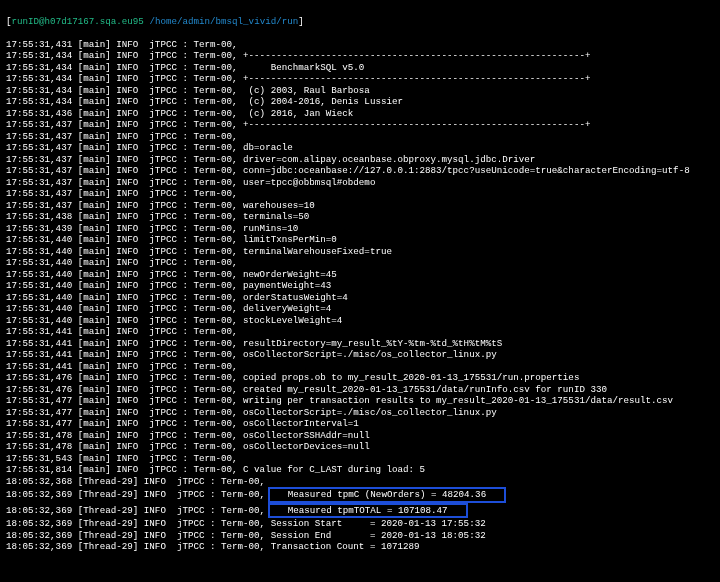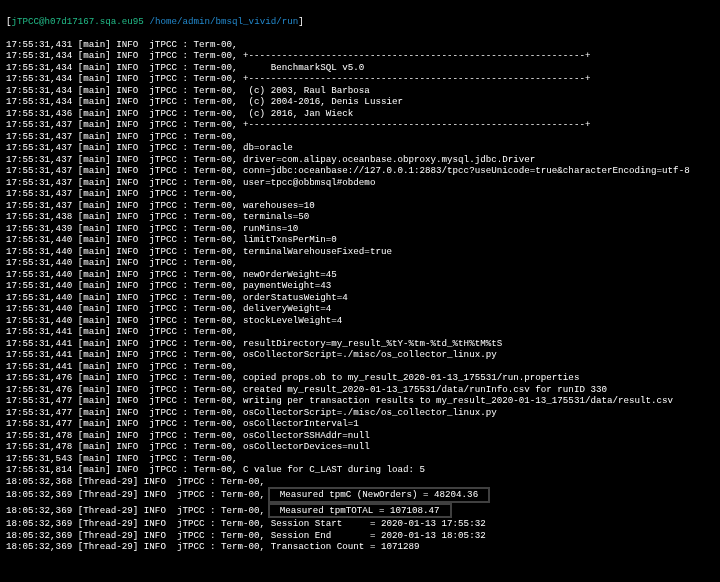--- a/index.html
+++ b/index.html
@@ -18,24 +18,24 @@
     padding: 4px 6px;
     white-space: pre;
   }
   .prompt-open  { color: #fff; }
   .prompt-user  { color: #2b8; }
   .prompt-sep   { color: #aaa; }
   .prompt-path  { color: #28c; }
   .row { display: block; }
   .hi-red-box {
     display: inline-block;
-    border: 2px solid #404040;
-    padding: 0 10px;
+    border: 2px solid #1d4ed8;
+    padding: 0 18px;
     margin-left: -3px;
   }
 </style>
 </head>
 <body>
 
 <div class="terminal">
-<span class="row"><span class="prompt-open">[</span><span class="prompt-user">jTPCC</span><span class="prompt-user">@</span><span class="prompt-user">h07d17167.sqa.eu95</span><span class="prompt-sep"> </span><span class="prompt-path">/home/admin/bmsql_vivid/run</span><span class="prompt-open">]</span></span>
+<span class="row"><span class="prompt-open">[</span><span class="prompt-user">runID</span><span class="prompt-user">@</span><span class="prompt-user">h07d17167.sqa.eu95</span><span class="prompt-sep"> </span><span class="prompt-path">/home/admin/bmsql_vivid/run</span><span class="prompt-open">]</span></span>
 <div id="log"><span class="row">17:55:31,431 [main] INFO  jTPCC : Term-00, </span><span class="row">17:55:31,434 [main] INFO  jTPCC : Term-00, +-------------------------------------------------------------+</span><span class="row">17:55:31,434 [main] INFO  jTPCC : Term-00,      BenchmarkSQL v5.0</span><span class="row">17:55:31,434 [main] INFO  jTPCC : Term-00, +-------------------------------------------------------------+</span><span class="row">17:55:31,434 [main] INFO  jTPCC : Term-00,  (c) 2003, Raul Barbosa</span><span class="row">17:55:31,434 [main] INFO  jTPCC : Term-00,  (c) 2004-2016, Denis Lussier</span><span class="row">17:55:31,436 [main] INFO  jTPCC : Term-00,  (c) 2016, Jan Wieck</span><span class="row">17:55:31,437 [main] INFO  jTPCC : Term-00, +-------------------------------------------------------------+</span><span class="row">17:55:31,437 [main] INFO  jTPCC : Term-00, </span><span class="row">17:55:31,437 [main] INFO  jTPCC : Term-00, db=oracle</span><span class="row">17:55:31,437 [main] INFO  jTPCC : Term-00, driver=com.alipay.oceanbase.obproxy.mysql.jdbc.Driver</span><span class="row">17:55:31,437 [main] INFO  jTPCC : Term-00, conn=jdbc:oceanbase://127.0.0.1:2883/tpcc?useUnicode=true&amp;characterEncoding=utf-8</span><span class="row">17:55:31,437 [main] INFO  jTPCC : Term-00, user=tpcc@obbmsql#obdemo</span><span class="row">17:55:31,437 [main] INFO  jTPCC : Term-00, </span><span class="row">17:55:31,437 [main] INFO  jTPCC : Term-00, warehouses=10</span><span class="row">17:55:31,438 [main] INFO  jTPCC : Term-00, terminals=50</span><span class="row">17:55:31,439 [main] INFO  jTPCC : Term-00, runMins=10</span><span class="row">17:55:31,440 [main] INFO  jTPCC : Term-00, limitTxnsPerMin=0</span><span class="row">17:55:31,440 [main] INFO  jTPCC : Term-00, terminalWarehouseFixed=true</span><span class="row">17:55:31,440 [main] INFO  jTPCC : Term-00, </span><span class="row">17:55:31,440 [main] INFO  jTPCC : Term-00, newOrderWeight=45</span><span class="row">17:55:31,440 [main] INFO  jTPCC : Term-00, paymentWeight=43</span><span class="row">17:55:31,440 [main] INFO  jTPCC : Term-00, orderStatusWeight=4</span><span class="row">17:55:31,440 [main] INFO  jTPCC : Term-00, deliveryWeight=4</span><span class="row">17:55:31,440 [main] INFO  jTPCC : Term-00, stockLevelWeight=4</span><span class="row">17:55:31,441 [main] INFO  jTPCC : Term-00, </span><span class="row">17:55:31,441 [main] INFO  jTPCC : Term-00, resultDirectory=my_result_%tY-%tm-%td_%tH%tM%tS</span><span class="row">17:55:31,441 [main] INFO  jTPCC : Term-00, osCollectorScript=./misc/os_collector_linux.py</span><span class="row">17:55:31,441 [main] INFO  jTPCC : Term-00, </span><span class="row">17:55:31,476 [main] INFO  jTPCC : Term-00, copied props.ob to my_result_2020-01-13_175531/run.properties</span><span class="row">17:55:31,476 [main] INFO  jTPCC : Term-00, created my_result_2020-01-13_175531/data/runInfo.csv for runID 330</span><span class="row">17:55:31,477 [main] INFO  jTPCC : Term-00, writing per transaction results to my_result_2020-01-13_175531/data/result.csv</span><span class="row">17:55:31,477 [main] INFO  jTPCC : Term-00, osCollectorScript=./misc/os_collector_linux.py</span><span class="row">17:55:31,477 [main] INFO  jTPCC : Term-00, osCollectorInterval=1</span><span class="row">17:55:31,478 [main] INFO  jTPCC : Term-00, osCollectorSSHAddr=null</span><span class="row">17:55:31,478 [main] INFO  jTPCC : Term-00, osCollectorDevices=null</span><span class="row">17:55:31,543 [main] INFO  jTPCC : Term-00, </span><span class="row">17:55:31,814 [main] INFO  jTPCC : Term-00, C value for C_LAST during load: 5</span><span class="row">18:05:32,368 [Thread-29] INFO  jTPCC : Term-00, </span><span class="row">18:05:32,369 [Thread-29] INFO  jTPCC : Term-00, <span class="hi-red-box">Measured tpmC (NewOrders) = 48204.36</span></span><span class="row">18:05:32,369 [Thread-29] INFO  jTPCC : Term-00, <span class="hi-red-box">Measured tpmTOTAL = 107108.47</span></span><span class="row">18:05:32,369 [Thread-29] INFO  jTPCC : Term-00, Session Start     = 2020-01-13 17:55:32</span><span class="row">18:05:32,369 [Thread-29] INFO  jTPCC : Term-00, Session End       = 2020-01-13 18:05:32</span><span class="row">18:05:32,369 [Thread-29] INFO  jTPCC : Term-00, Transaction Count = 1071289</span></div>
 </div>
 
 </body></html>

